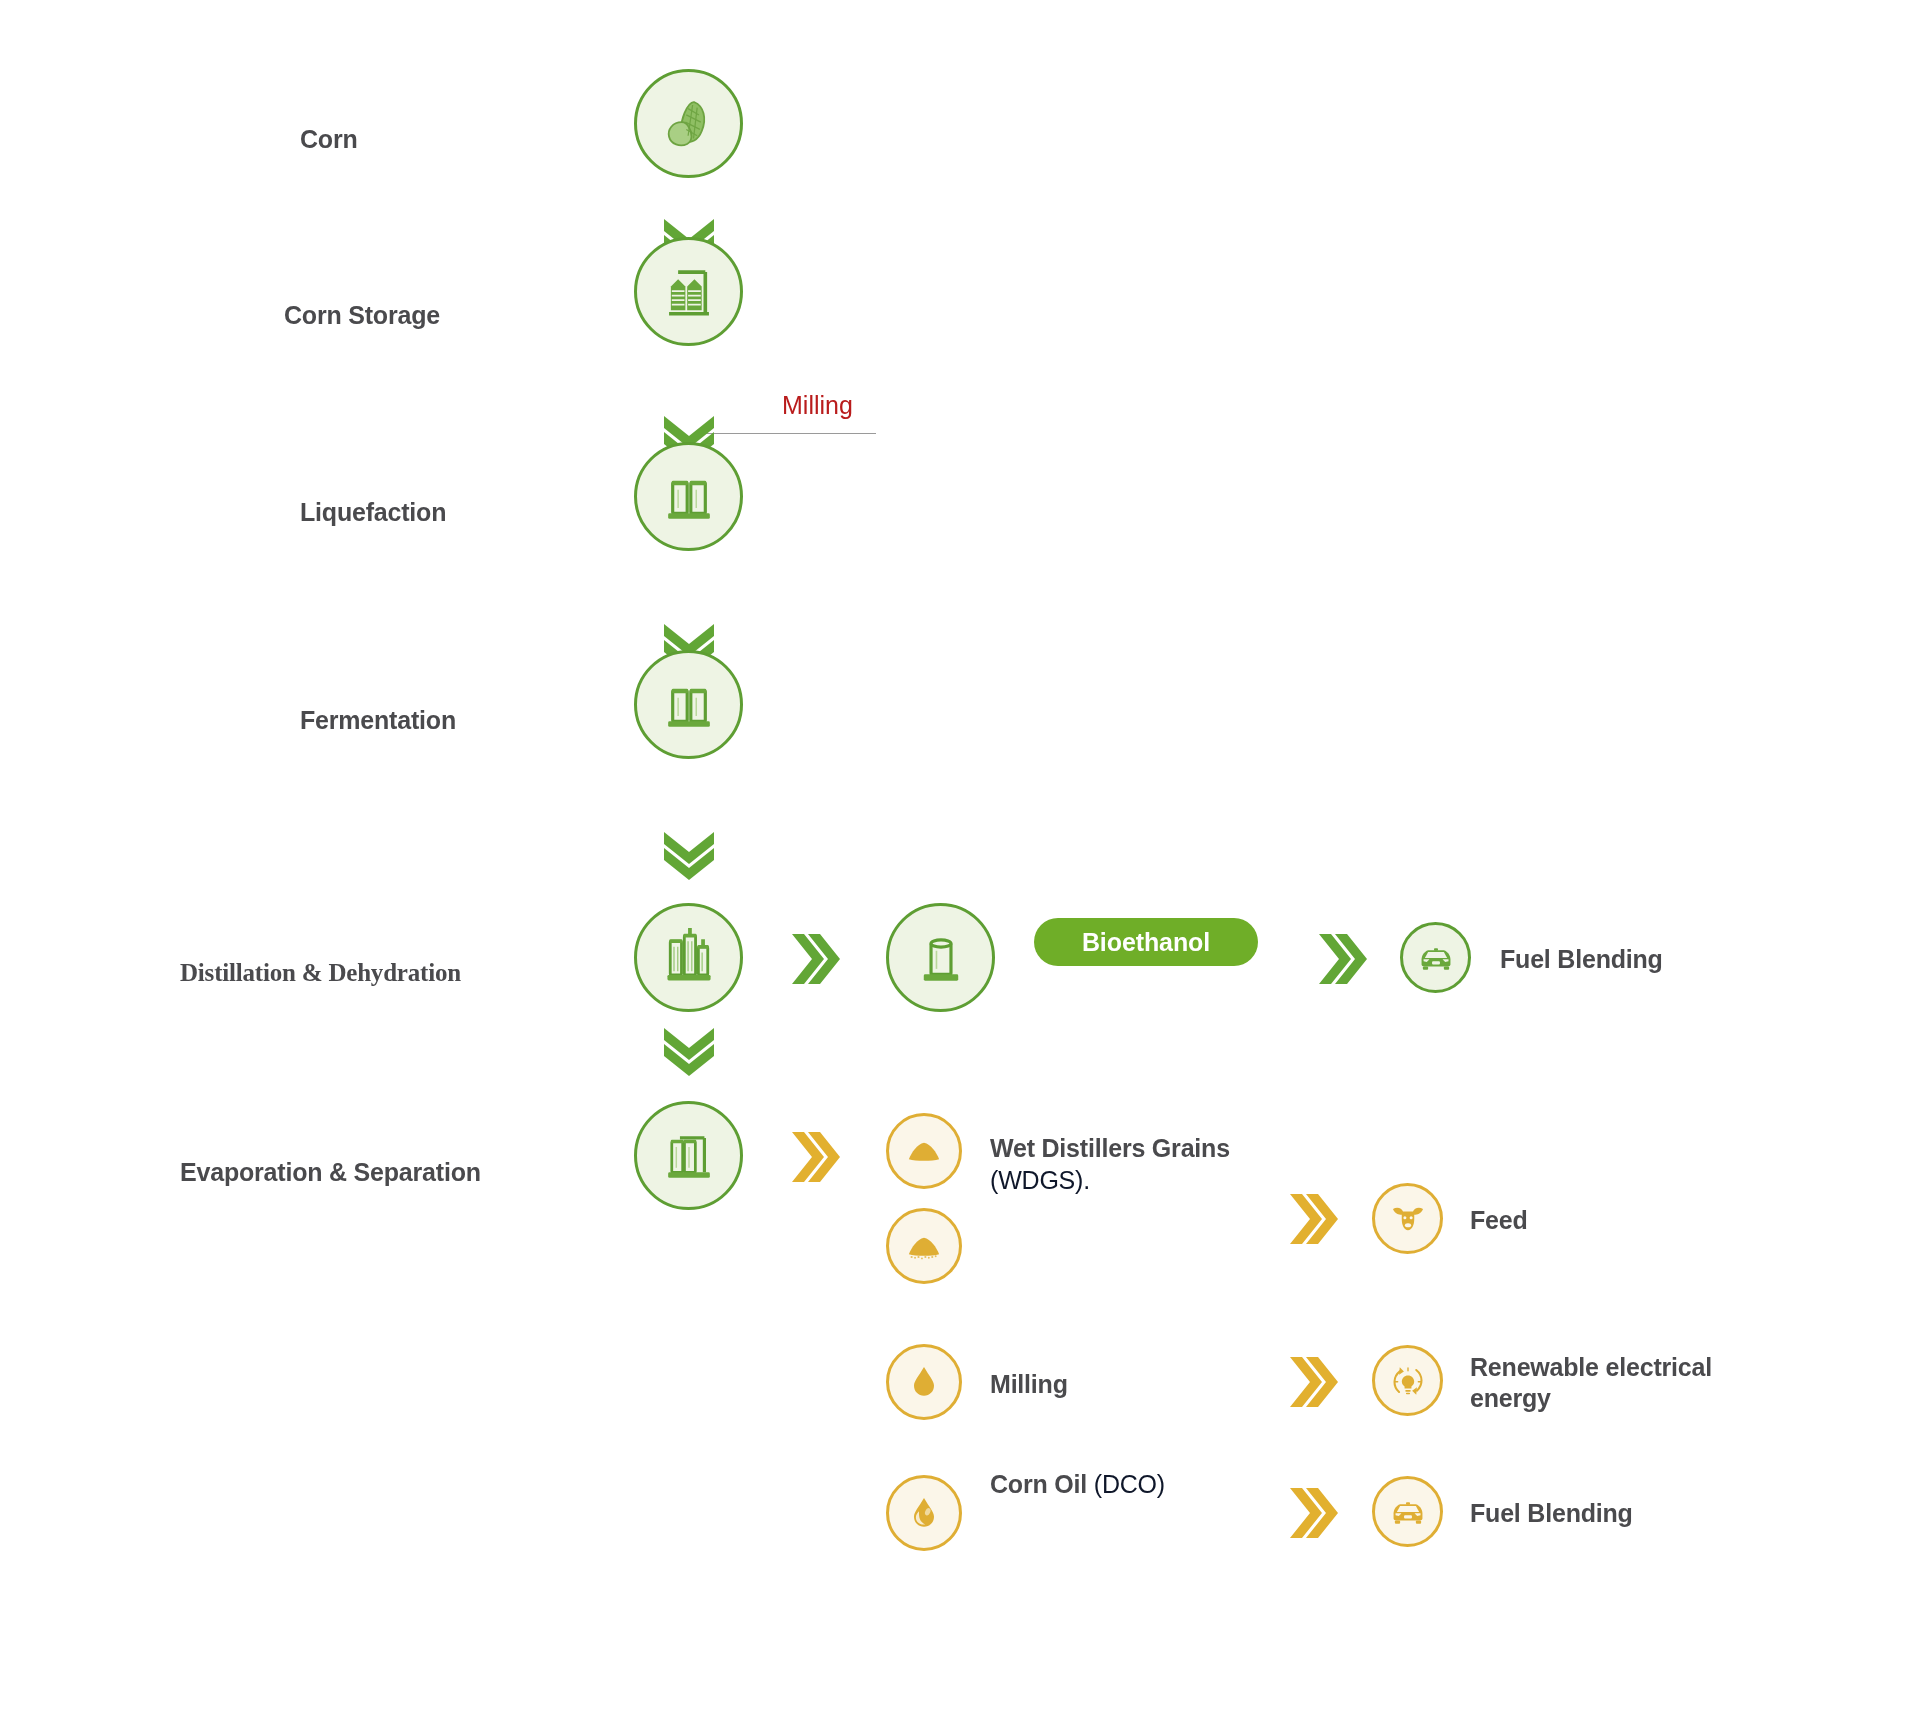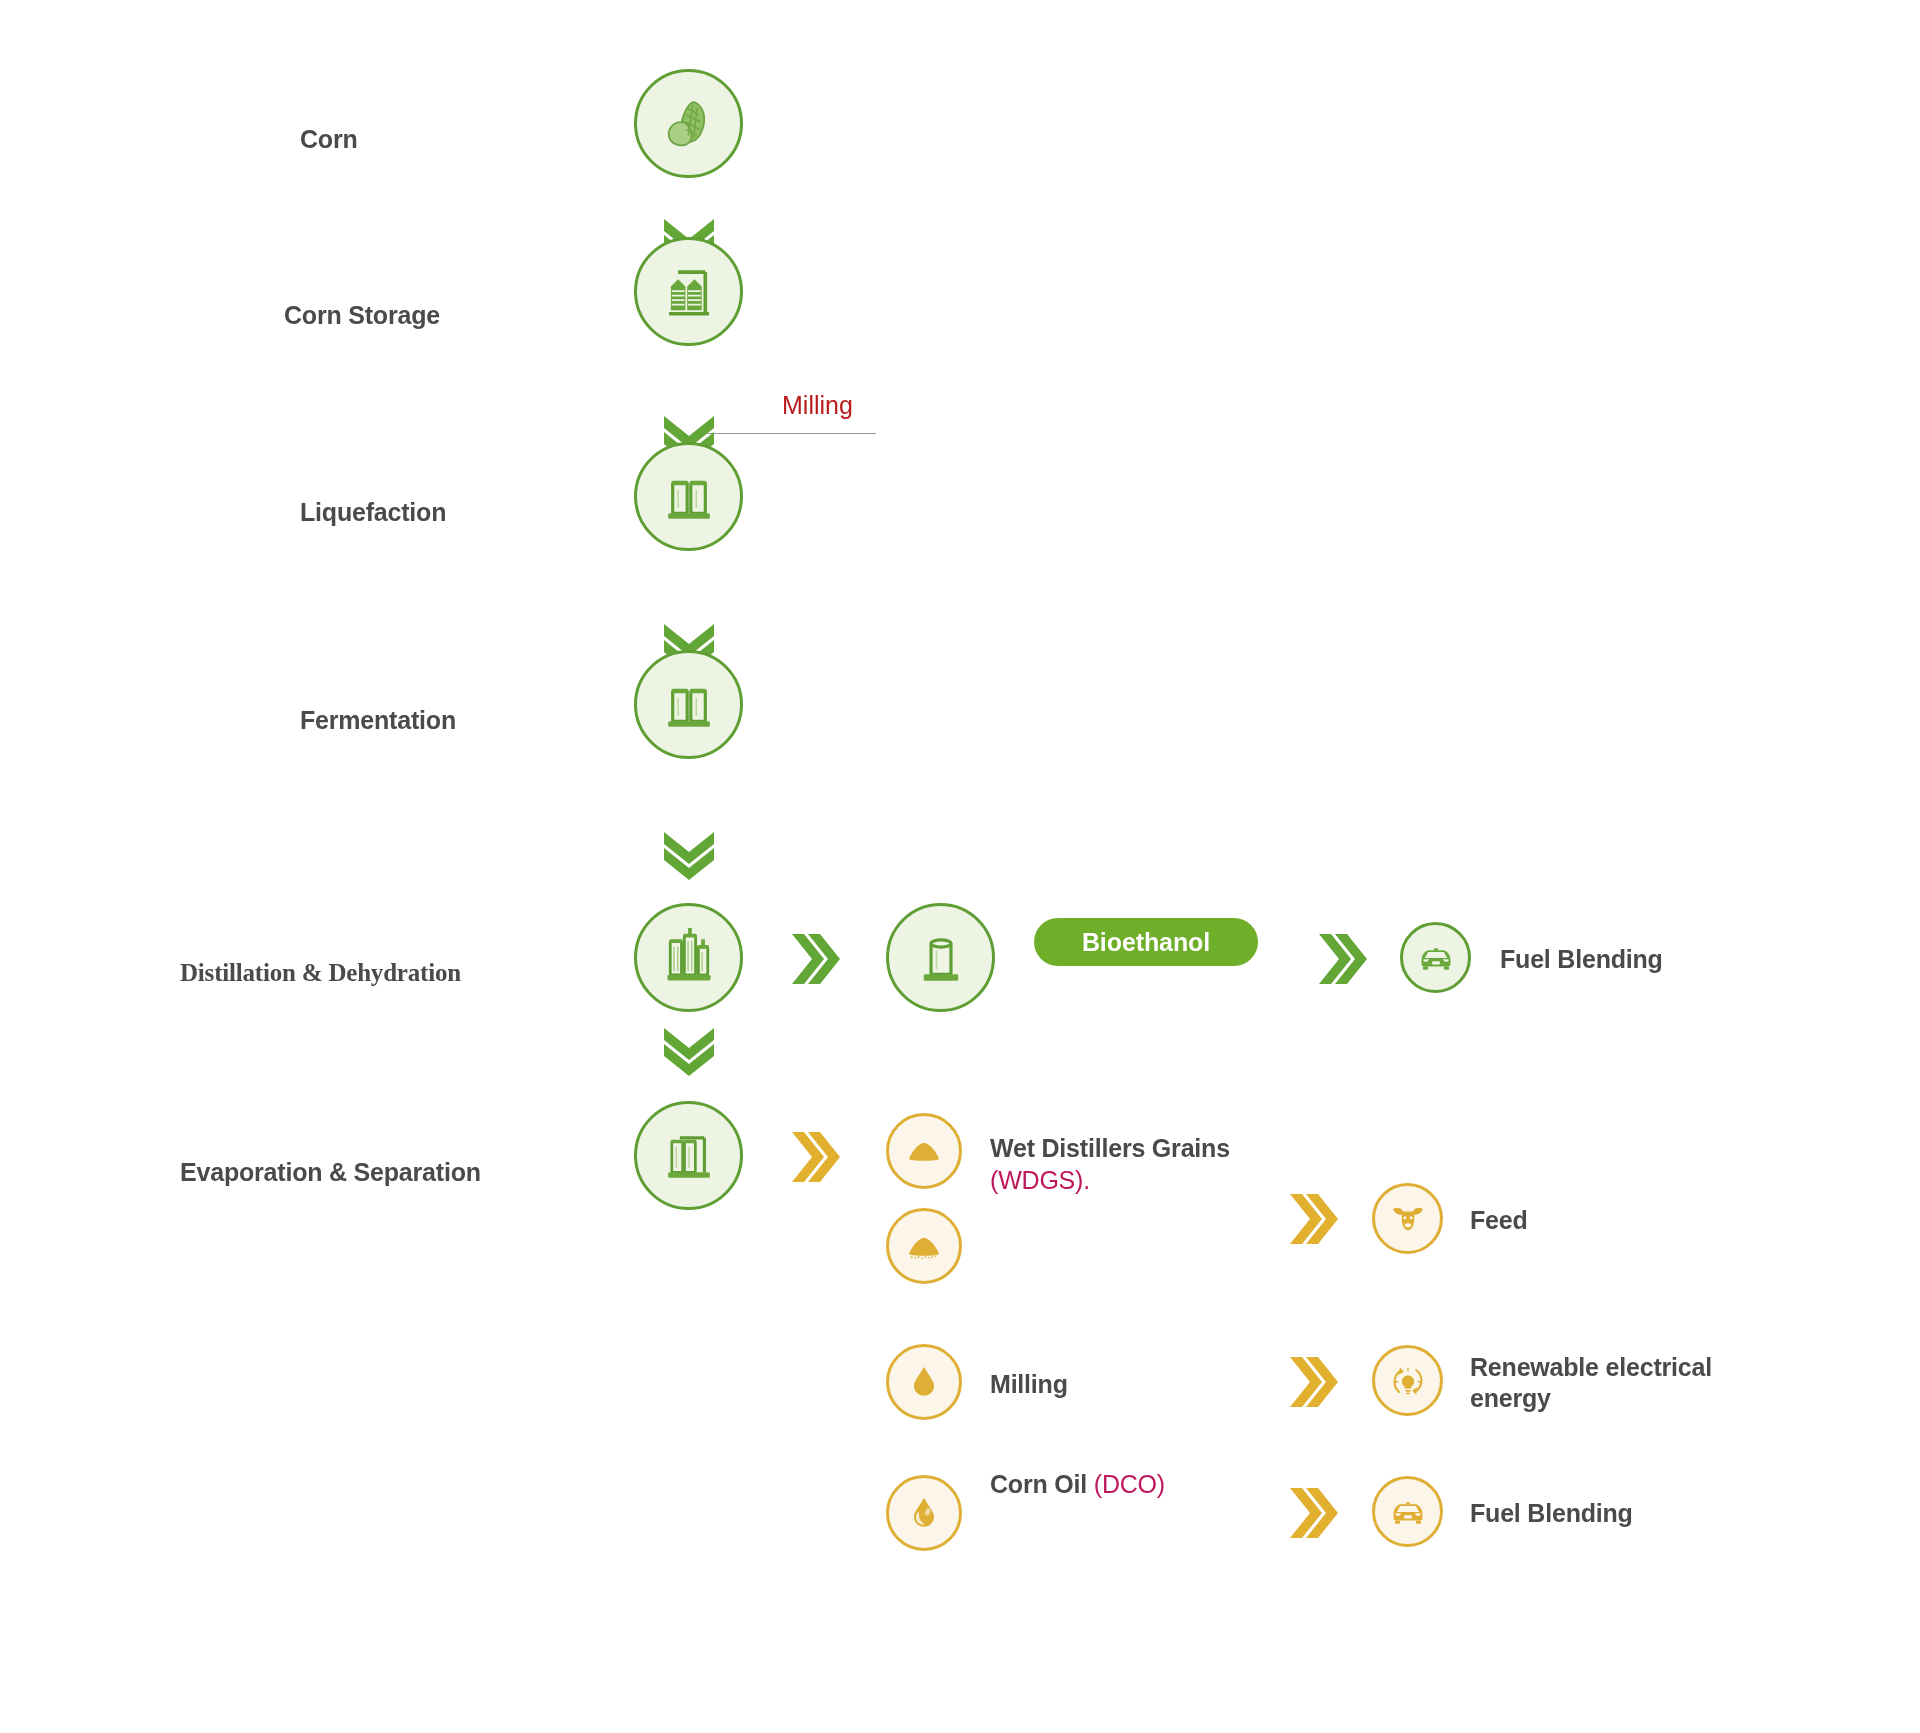--- a/index.html
+++ b/index.html
@@ -48,21 +48,21 @@
   }
   .step-label.right { text-align: left; }
 
   .out-label {
     font-size: 25px;
     color: #4a4a4d;
     line-height: 1.26;
     letter-spacing: -0.2px;
   }
   .out-label b { font-weight: bold; }
-  .out-label .light { font-weight: normal; color: #be185d; }
+  .out-label .light { font-weight: normal; color: #0f172a; }
 
   .milling-label {
     font-size: 25px;
     color: #b91c1c;
     font-weight: normal;
     white-space: nowrap;
   }
   .milling-line {
     height: 1px;
     background: #9a9a9a;

